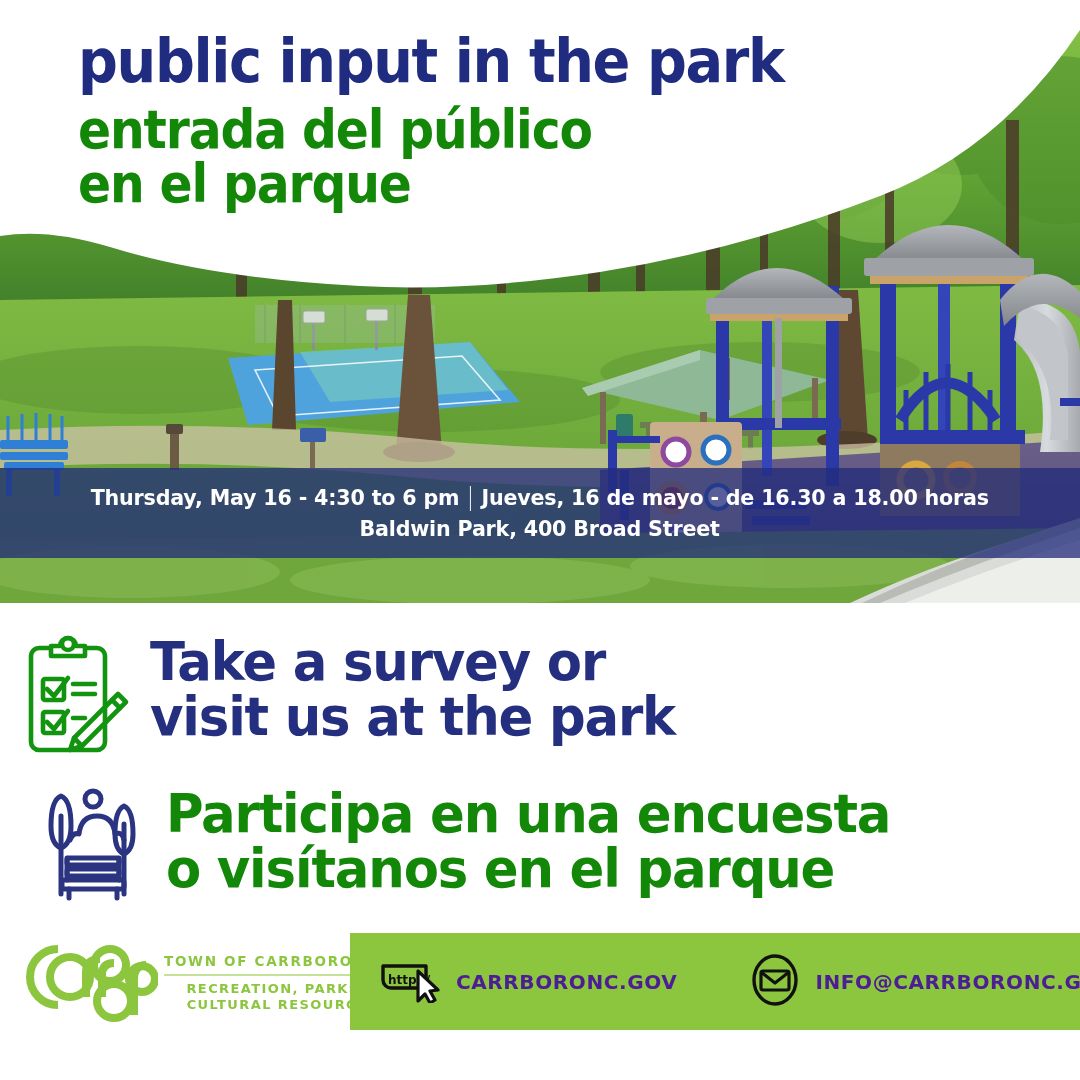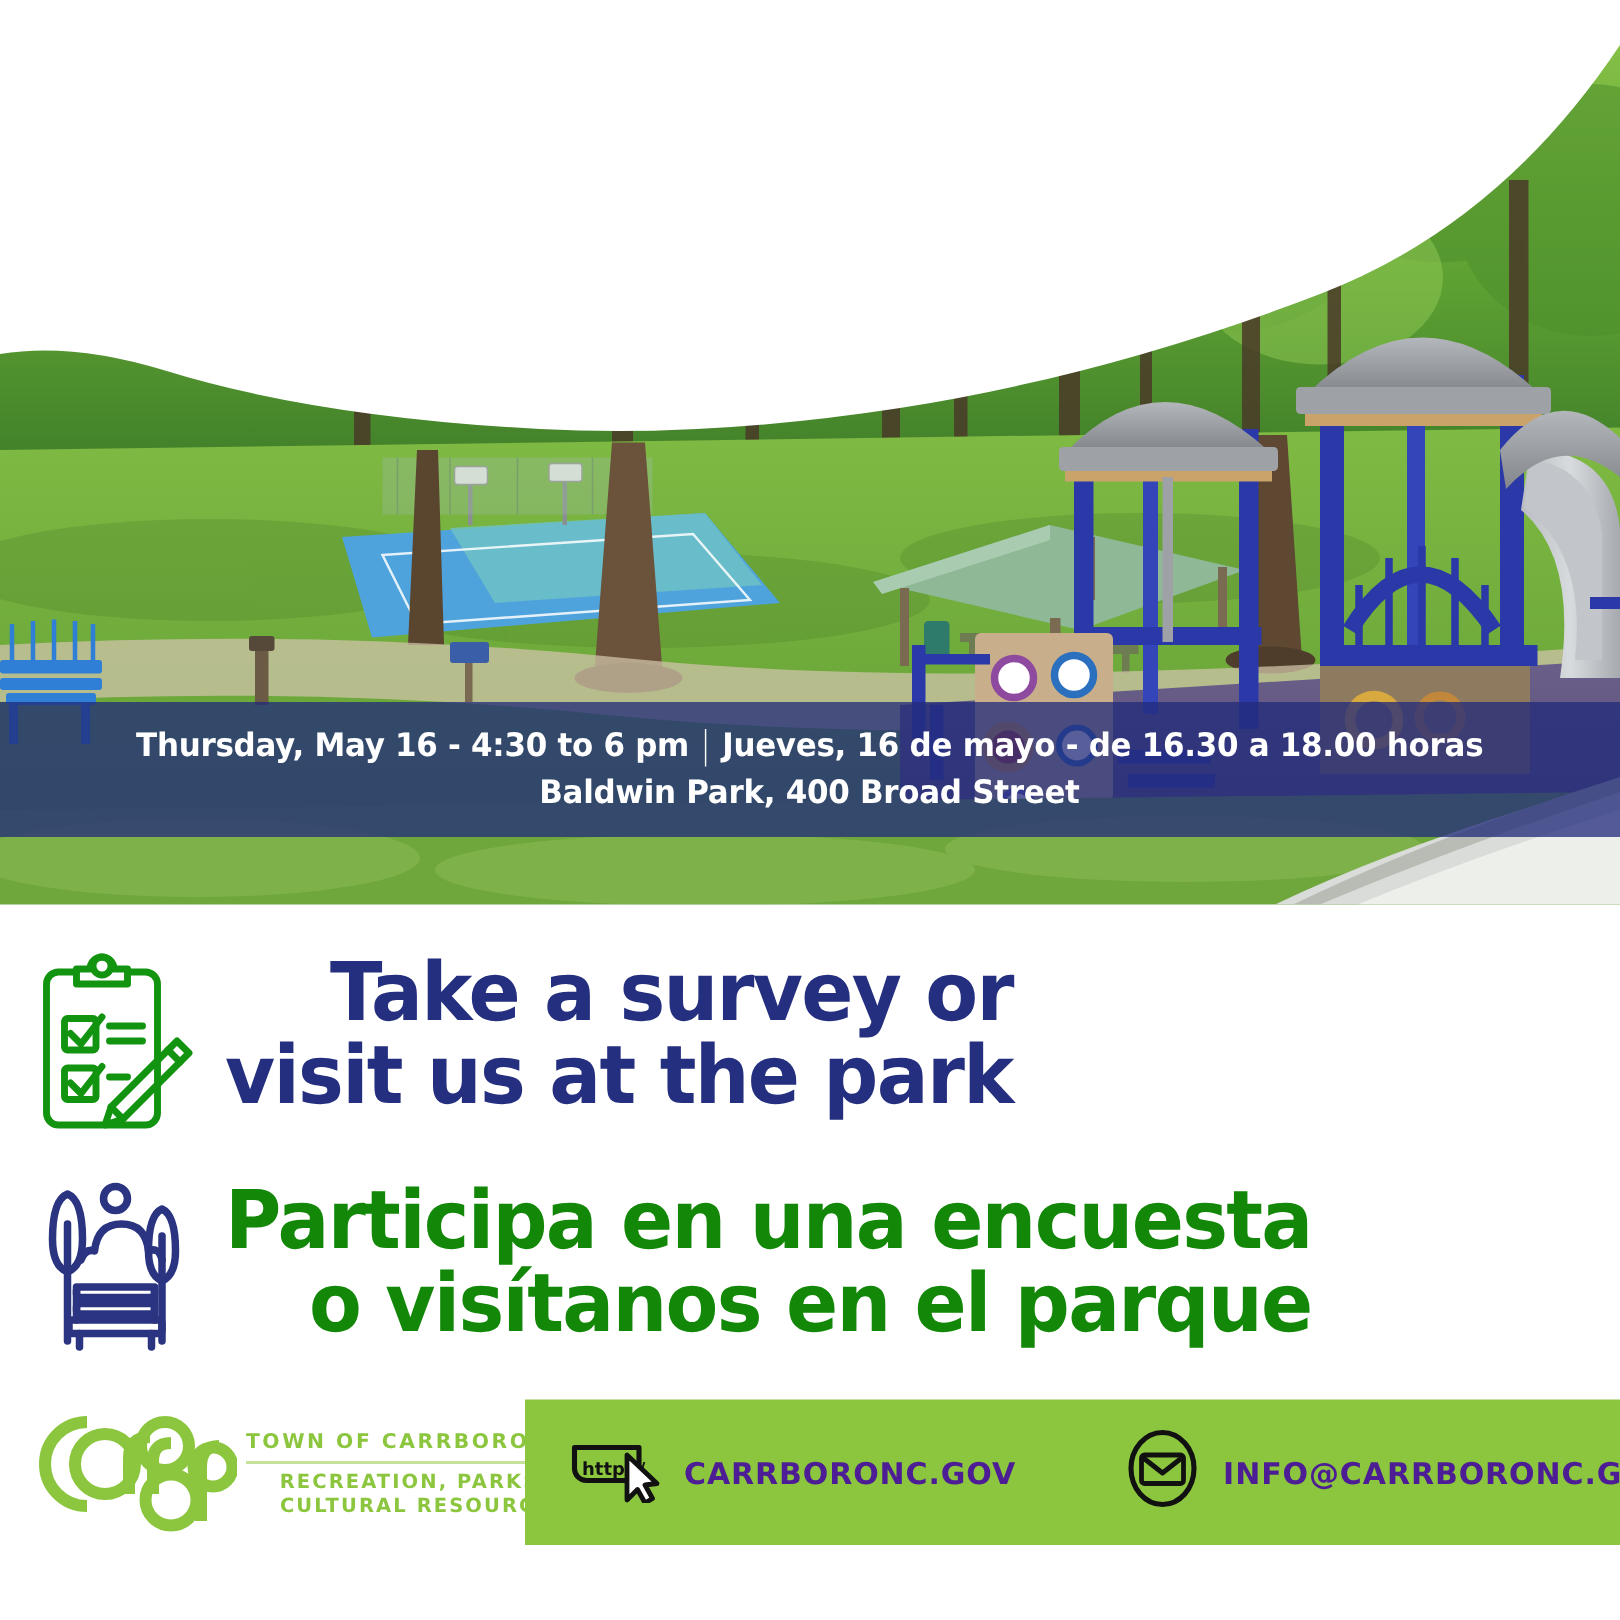--- a/index.html
+++ b/index.html
@@ -105,24 +105,23 @@
   }
 
   
   .cta {
     position:absolute;
     left:0;
     width:921px;
     display:flex;
     align-items:flex-start;
     z-index:4;
-    text-align:right;
   }
   .cta-en { top:628px; }
-  .cta-es { top:782px; }
+  .cta-es { top:782px;padding-left:16px; }
 
   .cta-icon {
     width:150px;
     min-width:150px;
     display:flex;
     justify-content:center;
     padding-top:4px;
   }
   .cta-text {
     font-family:"DejaVu Sans", sans-serif;
@@ -436,20 +435,27 @@
       <path d="M1080 520 L1080 603 L850 603 Q940 560 1080 520 Z" fill="#D9DCD8"></path>
       <path d="M1080 540 L1080 603 L905 603 Q985 570 1080 540 Z" fill="#EDEFEA"></path>
       <path d="M862 603 Q960 556 1080 518 L1080 528 Q968 566 880 603 Z" fill="#B8BCB5"></path>
     </svg>
 
     <svg class="wave-mask" viewBox="0 0 1080 310" preserveAspectRatio="none">
       <path d="M0 0 L1080 0 L1080 30 Q1000 150 880 196 Q740 250 600 272 Q470 292 360 286 Q210 278 110 247 Q48 228 0 236 Z" fill="#FFFFFF"></path>
     </svg>
   </div>
 
+  <div class="head-wrap">
+    <div class="head-en">public input in the park</div>
+    <div class="head-es">
+      <span>entrada del público</span>
+      <span>en el parque</span>
+    </div>
+  </div>
 
   <div class="date-band">
     <div class="date-line1">
       <span>Thursday, May 16 - 4:30 to 6 pm</span>
       <span class="date-sep"></span>
       <span>Jueves, 16 de mayo - de 16.30 a 18.00 horas</span>
     </div>
     <div class="date-line2">Baldwin Park, 400 Broad Street</div>
   </div>
 

